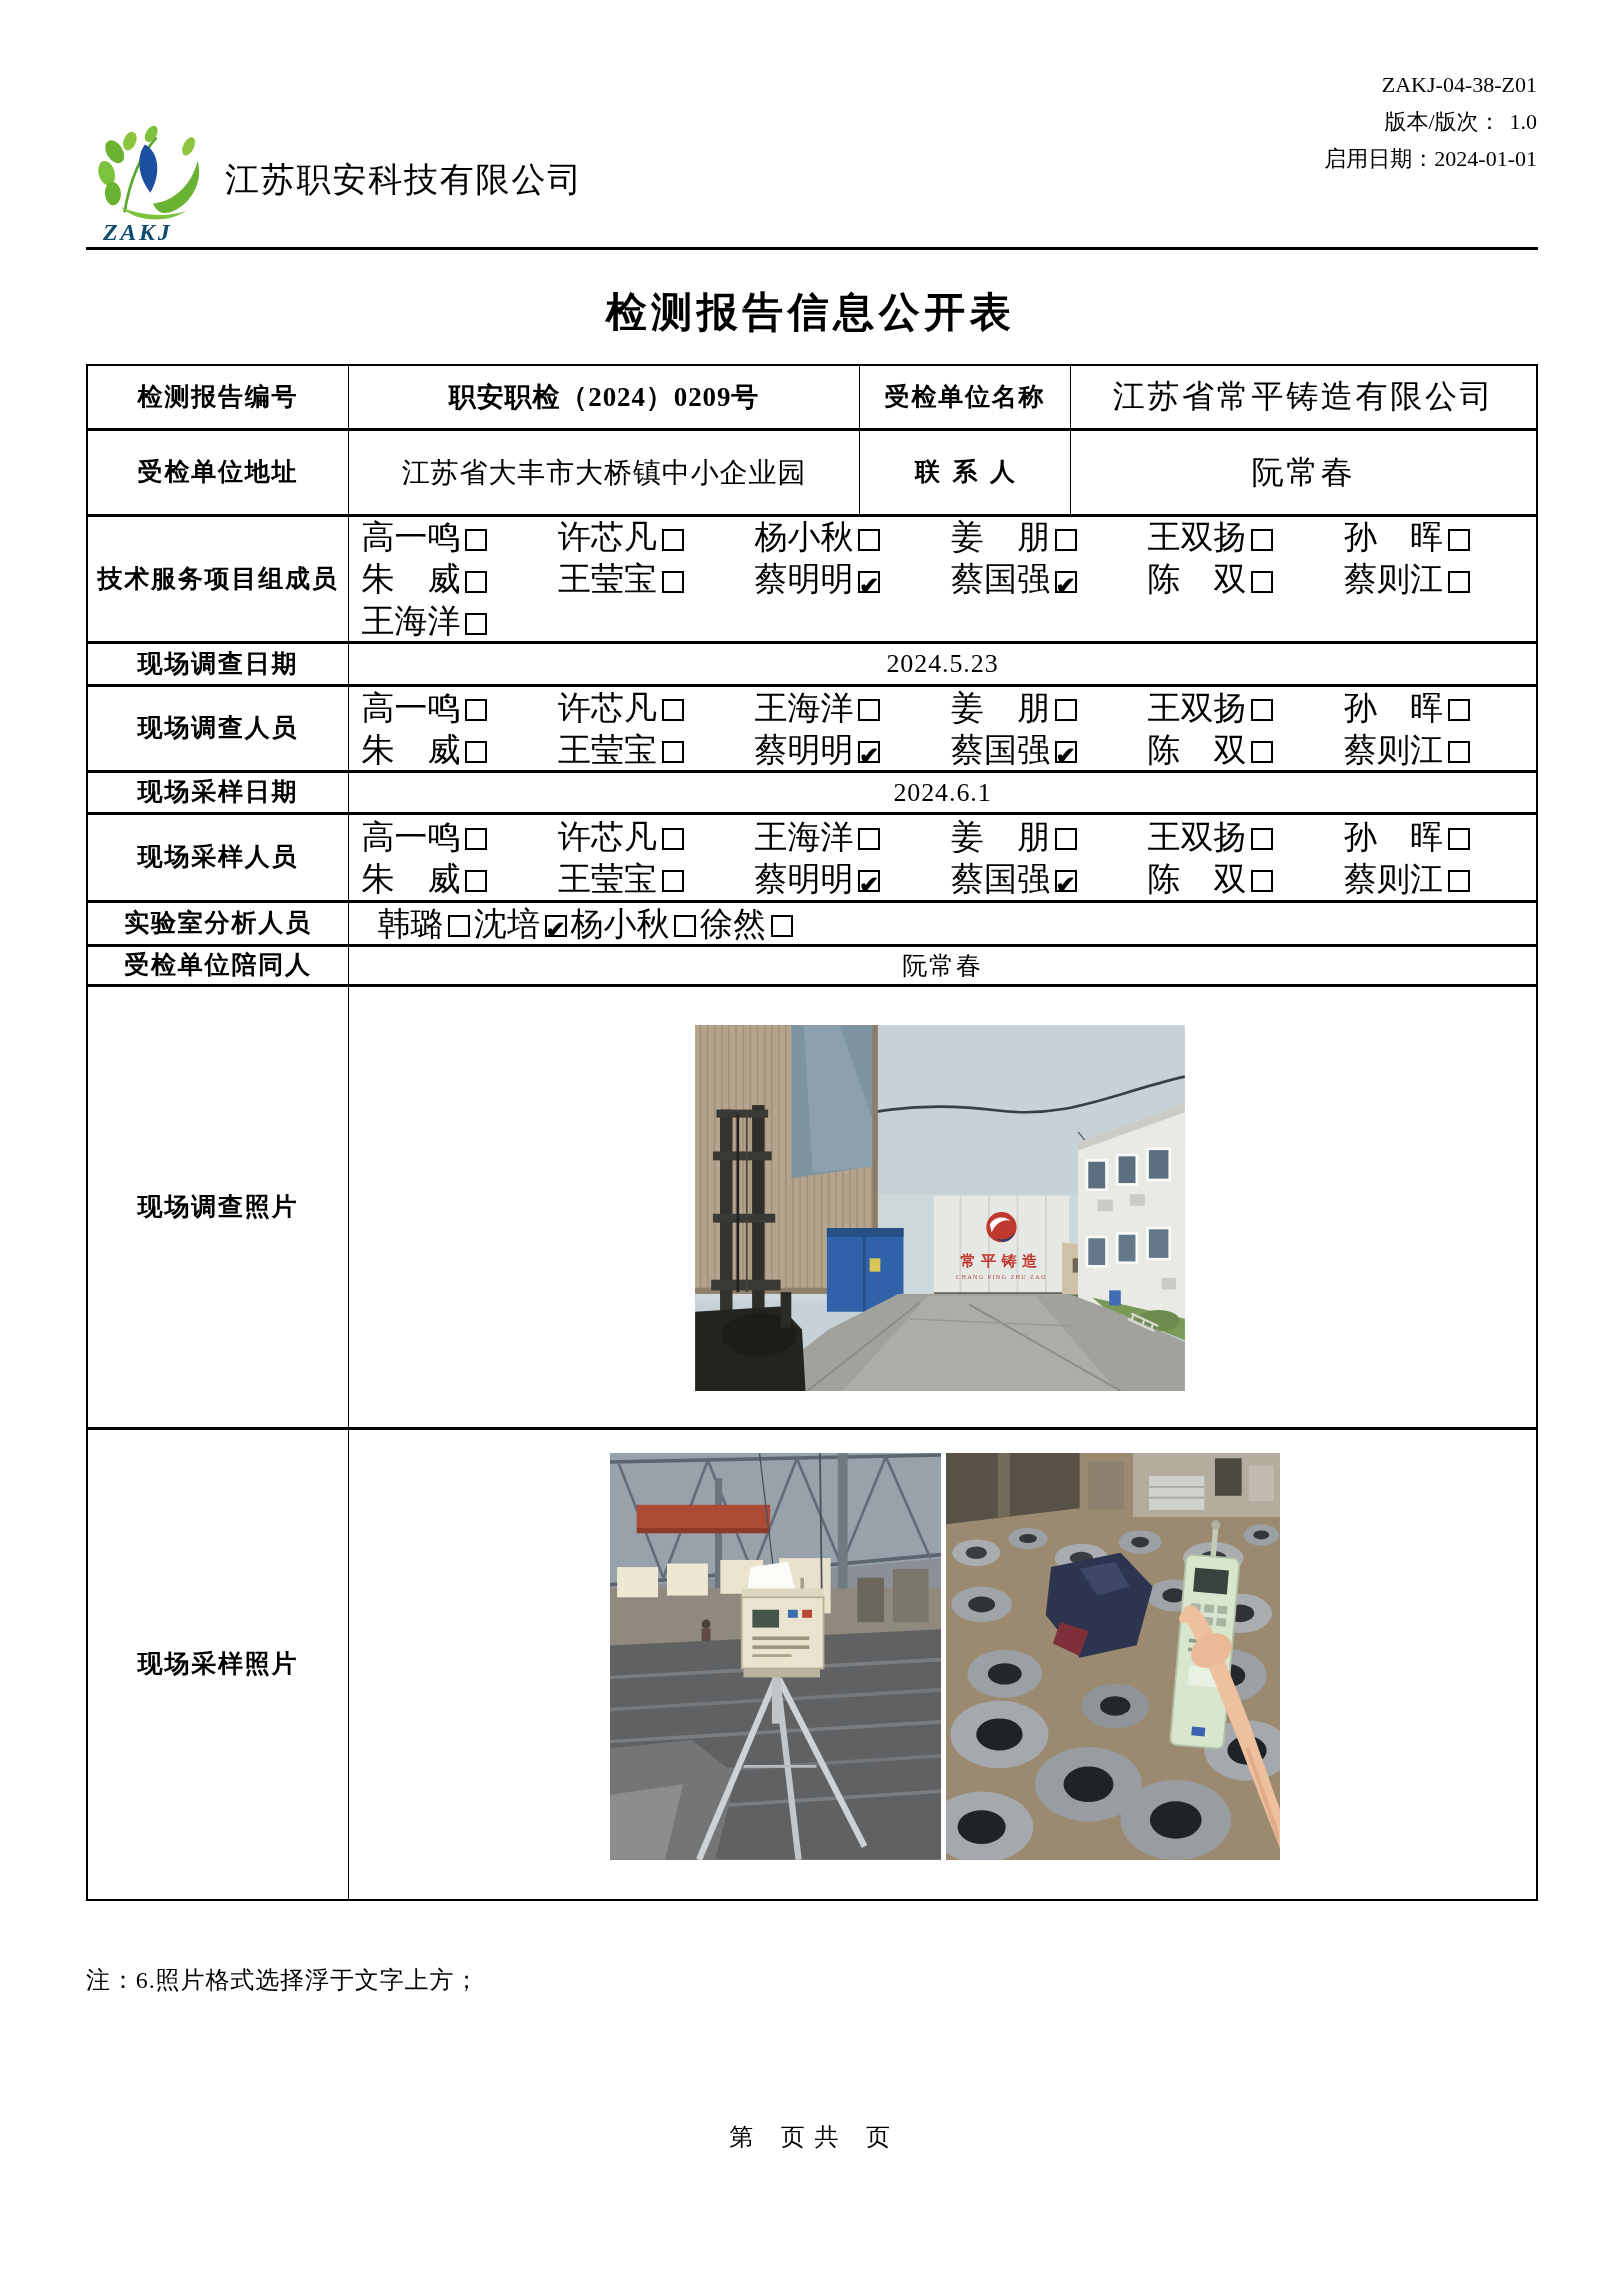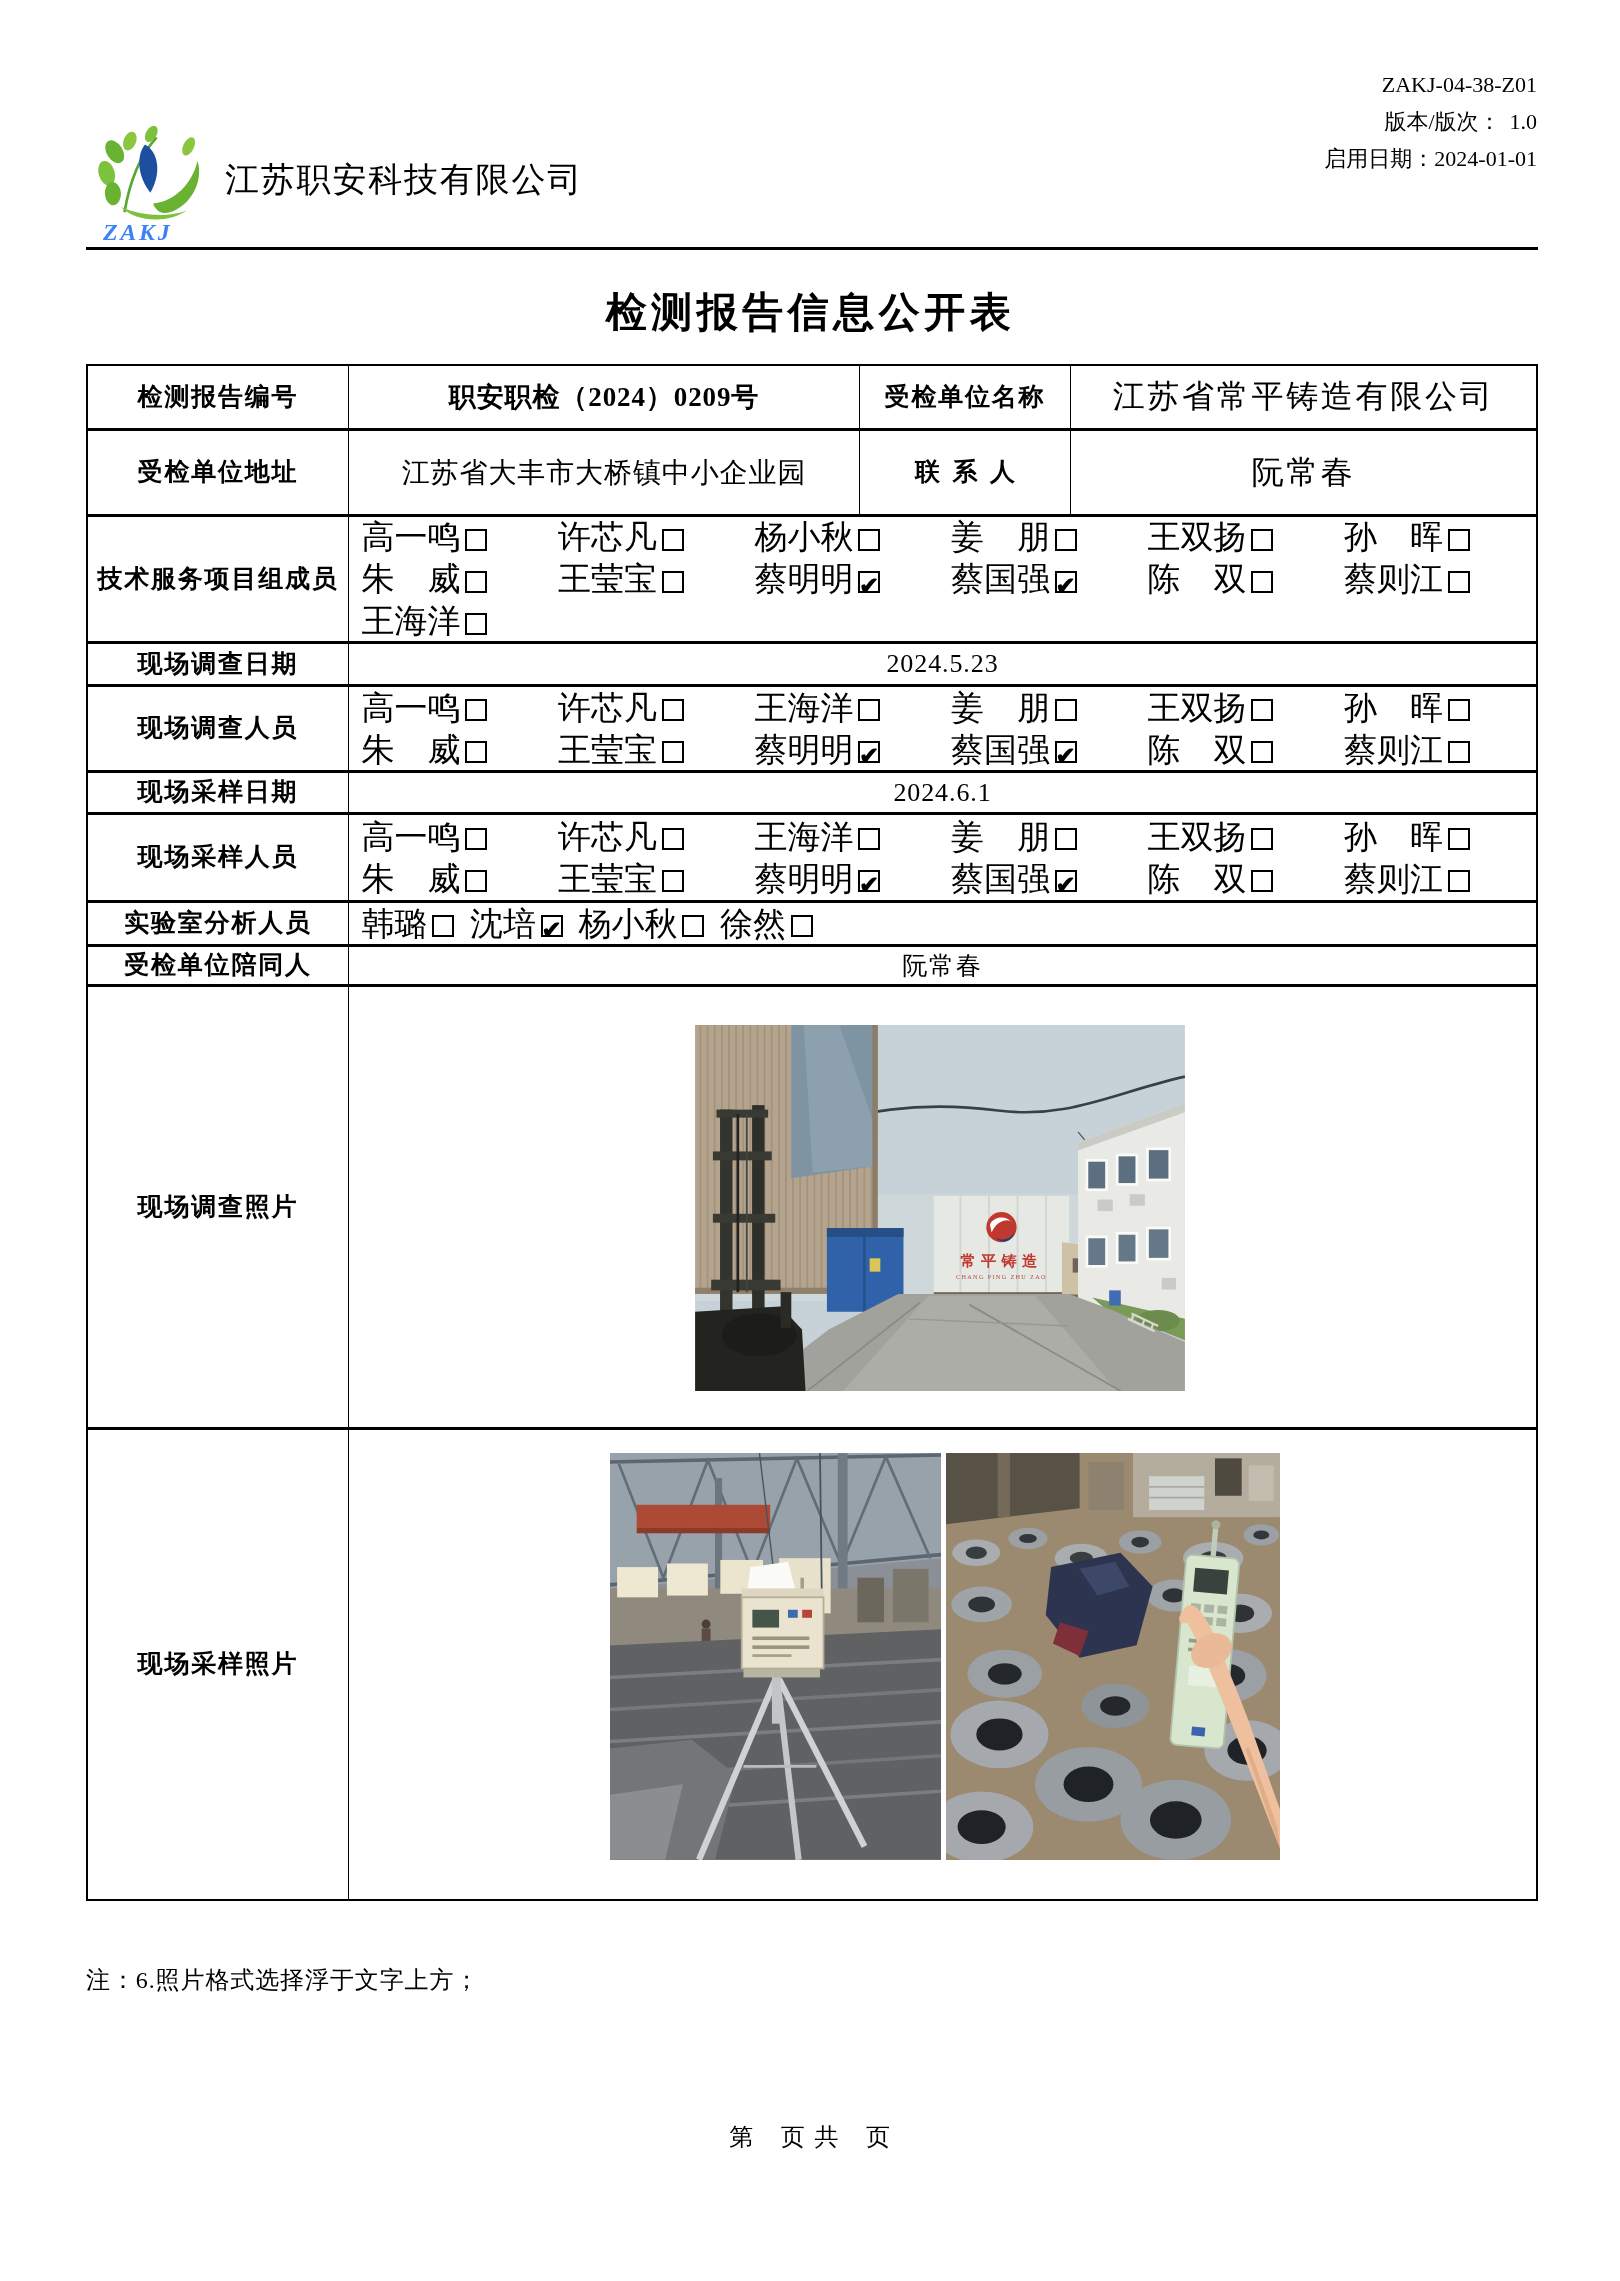--- a/index.html
+++ b/index.html
@@ -2,21 +2,21 @@
 <html style="font-size:14.3px"><head>
 <meta charset="utf-8">
 <style>
   html,body { margin:0; padding:0; background:#e8e8e8; }
   .page { position:relative; width:1621px; height:2281px; background:#ffffff;
           font-family:"Liberation Serif", serif; color:#000; margin:0 auto; overflow:hidden; }
 
   
   .logo { position:absolute; left:94px; top:125px; width:134px; }
   .logo svg { display:block; width:118px; height:98px; }
-  .logo-text { font-style:italic; font-weight:bold; color:#3b82f6; font-size:24px;
+  .logo-text { font-style:italic; font-weight:bold; color:#0c4a6e; font-size:24px;
                letter-spacing:2.7px; margin-top:-3.6px; margin-left:9px; }
   .company { position:absolute; left:225px; top:157px; font-size:34px; letter-spacing:1.8px; }
   .doc-meta { position:absolute; right:84px; top:66px; text-align:right; font-size:22px; line-height:37px; }
   .doc-meta .v { margin-left:9px; }
   .header-rule { position:absolute; left:86px; top:247px; width:1452px; height:2.7px; background:#000; }
 
   .title { position:absolute; left:0; top:285px; width:100%; text-align:center;
            font-size:41px; font-weight:bold; letter-spacing:4.5px; margin:0; }
 
   
@@ -37,21 +37,21 @@
   .sp-wide { letter-spacing:12.5px; text-indent:12.5px; }
 
   .bold-serif { font-weight:bold; font-size:27px; letter-spacing:0.9px; }
   .kai      { font-size:32px; letter-spacing:2.7px; }
   .sansval  { font-family:"Liberation Sans", sans-serif; font-size:28px; letter-spacing:0.9px; }
   .dateval  { font-size:26px; letter-spacing:0.9px; }
   .plainval { font-size:25px; letter-spacing:1.8px; }
 
   .names-cell { flex-direction:column; align-items:stretch; justify-content:center; padding-left:12.5px; }
   .nline { display:flex; gap:71px; line-height:42px; font-size:33px; white-space:nowrap; }
-  .nline.tight { gap:16px; }
+  .nline.tight { gap:4px;margin-left:16px; }
   .person { white-space:nowrap; }
   .cb { display:inline-block; width:18px; height:18px; border:2.7px solid #000; margin-left:4.5px;
         vertical-align:-2.7px; position:relative; }
   .cb.checked::after { content:"\2714"; position:absolute; left:-0.9px; top:-8px; font-size:24px; font-weight:bold; }
 
   .photo-cell { position:relative; display:block; }
   .photo-wrap1 { position:absolute; left:346px; top:38px; width:484px; height:366px; }
   .photo-wrap2 { position:absolute; left:261px; top:23px; display:flex; gap:5.3px; }
   .photo-wrap1 svg, .photo-wrap2 svg { display:block; }
 

